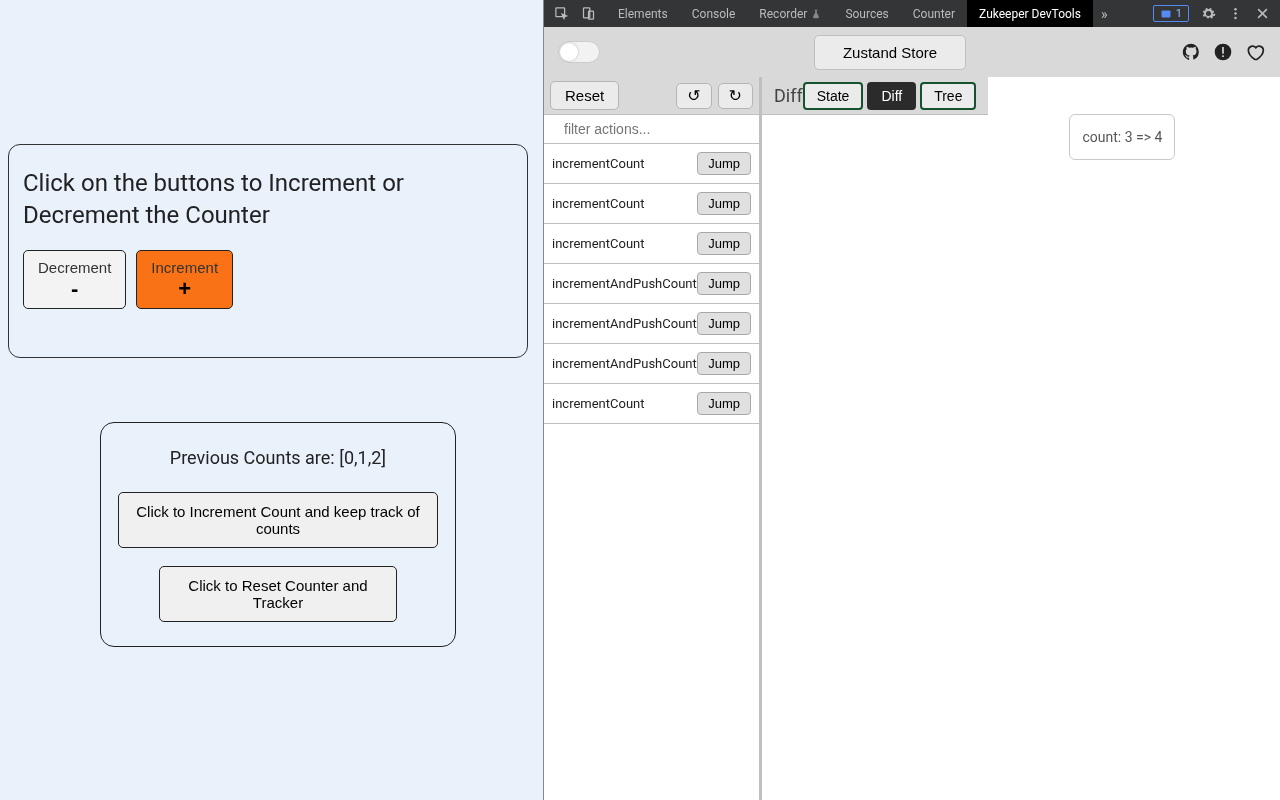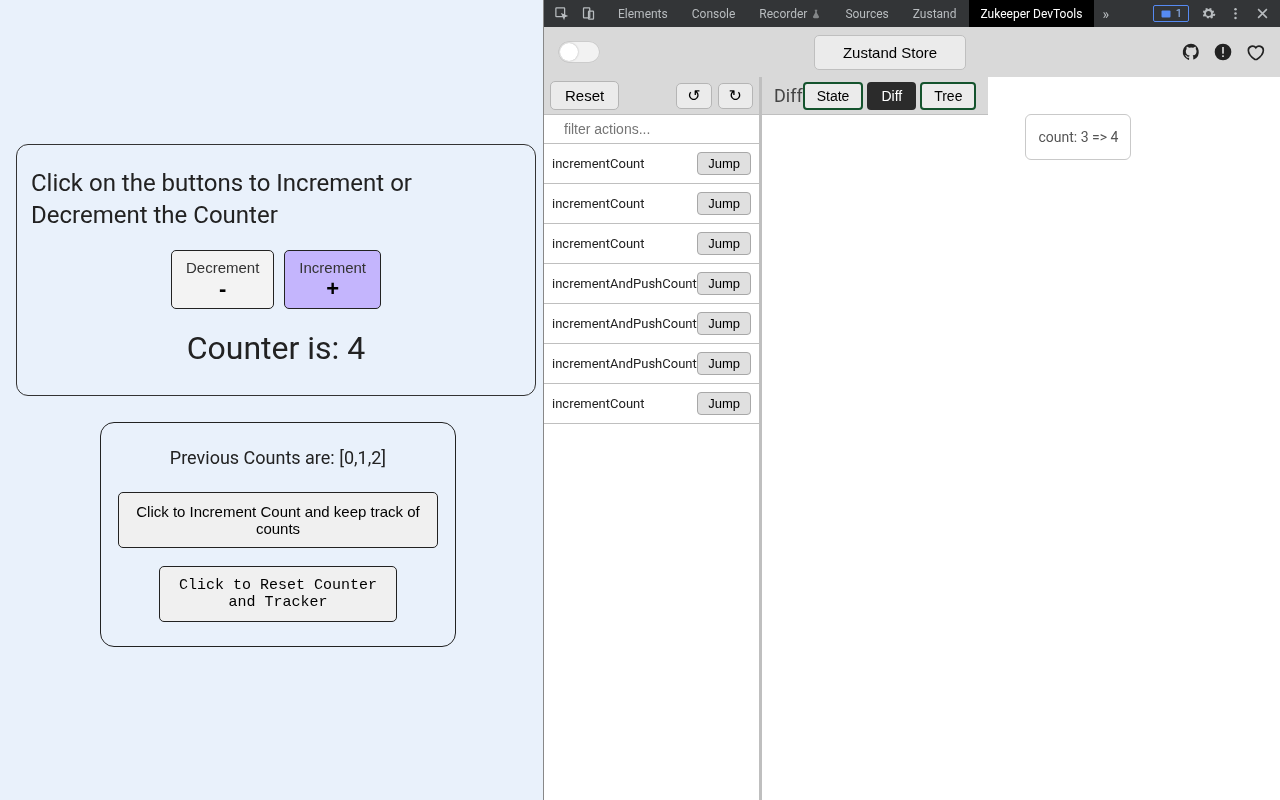--- a/index.html
+++ b/index.html
@@ -14,50 +14,49 @@
     
     .app-panel {
       width: 543px;
       height: 100%;
       background: #e9f1fb;
       position: relative;
       overflow: hidden;
     }
     .counter-card {
       position: absolute;
-      left: 16px;
+      left: 8px;
       top: 144px;
       width: 520px;
       border: 1px solid #333;
       border-radius: 12px;
       padding: 22px 14px 28px 14px;
     }
     .counter-title {
       font-size: 24px;
       color: #222;
       line-height: 1.35;
       margin-bottom: 18px;
     }
     .btn-row {
       display: flex;
-      justify-content: center;
       gap: 10px;
       margin-bottom: 20px;
     }
     .counter-btn {
       border: 1.5px solid #222;
       border-radius: 5px;
       padding: 8px 14px 6px 14px;
       background: #f3f3f3;
       text-align: center;
       cursor: pointer;
       min-width: 92px;
     }
     .counter-btn.light {
-      background: #c4b5fd;
+      background: #f97316;
     }
     .counter-btn .lbl {
       font-size: 15px;
       color: #333;
     }
     .counter-btn .sym {
       font-size: 22px;
       font-weight: bold;
       line-height: 1.2;
     }
@@ -84,21 +83,21 @@
     .wide-btn {
       display: block;
       margin: 4px auto 18px auto;
       border: 1.5px solid #222;
       border-radius: 5px;
       background: #f0f0f0;
       font-size: 15px;
       padding: 10px 16px;
       cursor: pointer;
     }
-    .wide-btn:last-child { margin-bottom: 0; font-family: Liberation Mono, monospace; }
+    .wide-btn:last-child { margin-bottom: 0; }
     
     .devtools {
       flex: 1;
       display: flex;
       flex-direction: column;
       background: #fff;
       border-left: 1px solid #888;
     }
     .dt-tabs {
       height: 27px;
@@ -297,20 +296,21 @@
       font-size:14px;
       cursor:pointer;
     }
     .view-tab.active {
       background:#2b2b2b;
       color:#fff;
       border-color:#2b2b2b;
     }
     .diff-body {
       padding:37px;
+      margin-left:44px;
     }
     .diff-box {
       border:1px solid #c9c9c9;
       border-radius:6px;
       padding:14px 12px;
       font-size:14px;
       color:#555;
     }
     
     svg { display:block; }
@@ -324,21 +324,20 @@
     <div class="btn-row">
       <button class="counter-btn">
         <div class="lbl">Decrement</div>
         <div class="sym">-</div>
       </button>
       <button class="counter-btn light">
         <div class="lbl">Increment</div>
         <div class="sym">+</div>
       </button>
     </div>
-    <div class="counter-readout">Counter is: 4</div>
   </div>
 
   <div class="tester-card">
     <div class="tester-line">Previous Counts are: [0,1,2]</div>
     <button class="wide-btn" style="width:320px">Click to Increment Count and keep track of counts</button>
     <button class="wide-btn" style="width:238px">Click to Reset Counter and Tracker</button>
   </div>
 </div>
 
 <div class="devtools">
@@ -362,21 +361,21 @@
     <div class="dt-tab">Console</div>
     <div class="dt-tab">
       <span>Recorder</span>
       <span class="beta">
         <svg width="10" height="10" viewBox="0 0 24 24" fill="#b8bcbf">
             <path d="M9 2h6v2l-1 0v5l5 9c1 2-1 4-3 4H8c-2 0-4-2-3-4l5-9V4l-1 0z"></path>
           </svg>
       </span>
     </div>
     <div class="dt-tab">Sources</div>
-    <div class="dt-tab">Zustand</div>
+    <div class="dt-tab">Counter</div>
     <div class="dt-tab active">Zukeeper DevTools</div>
     <div class="dt-chevron">»</div>
     <div class="dt-tabs-right">
       <div class="issues-badge">
         <svg viewBox="0 0 24 24" fill="#568af2">
             <rect x="3" y="5" width="18" height="14" rx="2"></rect>
           </svg>
         <span>1</span>
       </div>
       <span class="gear">

